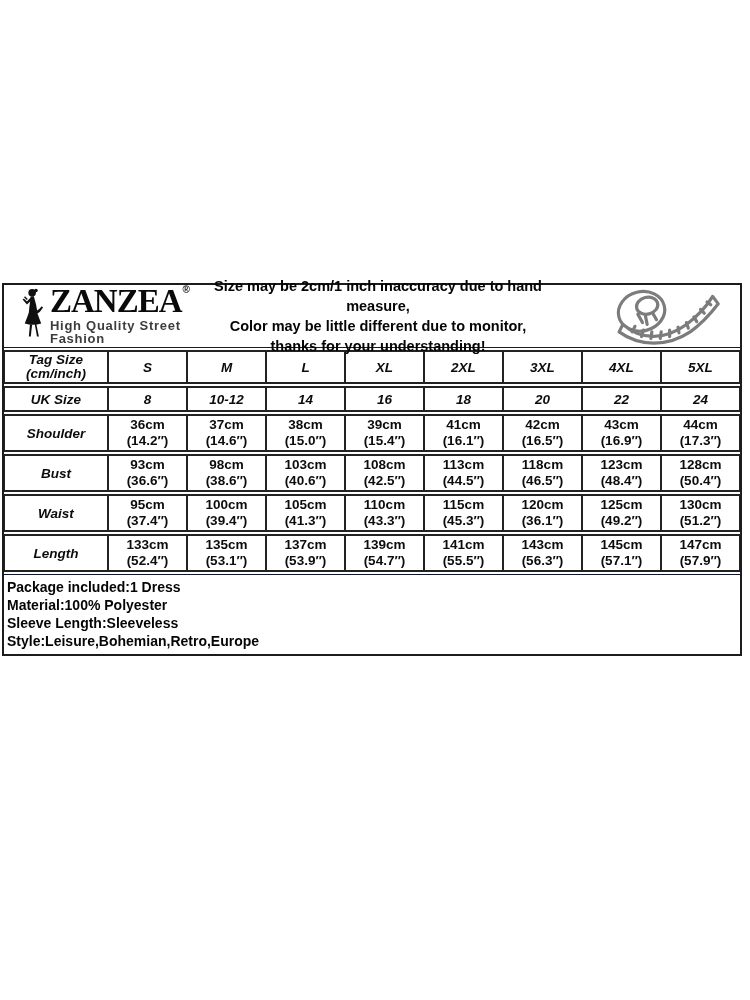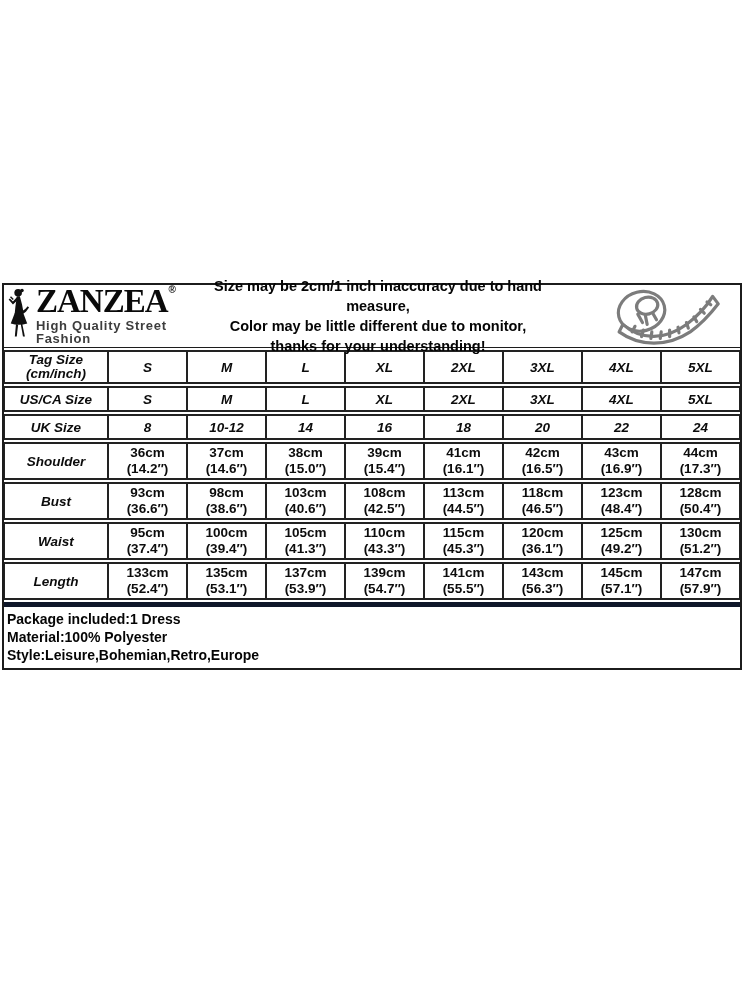--- a/index.html
+++ b/index.html
@@ -8,21 +8,21 @@
     font-family:"Liberation Sans",sans-serif;color:#0c0c0c;
   }
   .sheet{
     position:absolute;left:2px;top:283px;width:740px;
     border:2px solid #1c1c1c;background:#fff;box-sizing:border-box;
   }
   
   .header-band{
     display:flex;align-items:center;height:62px;border-bottom:1px solid #1c1c1c;
   }
-  .logo{width:180px;display:flex;align-items:center;box-sizing:border-box;}
+  .logo{width:180px;display:flex;align-items:center;padding-left:14px;box-sizing:border-box;}
   .logo-figure{flex:0 0 auto;margin-right:2px;}
   .brand-wrap{display:flex;flex-direction:column;line-height:1;}
   .brand-line{display:flex;align-items:flex-start;}
   .brand-name{
     font-family:"Liberation Serif",serif;font-weight:bold;font-size:33px;
     letter-spacing:-1px;color:#0a0a0a;line-height:0.9;
   }
   .registered{font-size:10px;font-weight:bold;margin-top:-2px;margin-left:1px;}
   .tagline{
     font-size:13px;font-weight:bold;color:#3d3d3d;letter-spacing:0.72px;margin-top:3px;
@@ -40,21 +40,21 @@
     font-size:13.5px;color:#0c0c0c;background:#ffffff;overflow:hidden;
   }
   td.shaded{background:#eeeeec;font-style:italic;}
   tr.tag-row td{height:30px;}
   tr.size-row td{height:22px;}
   tr.meas-row td{height:34px;}
   .label-line{line-height:14px;}
   .cm-line,.inch-line{line-height:16px;}
   
   .product-info{
-    border-top:5px solid #0f172a;padding:3px 4px 4px 3px;
+    border-top:1px solid #0f172a;padding:3px 4px 4px 3px;
     font-weight:bold;font-size:14px;line-height:18px;color:#050505;
   }
 </style>
 </head>
 <body>
 
 <div class="sheet">
 
   <div class="header-band">
     <div class="logo">
@@ -128,31 +128,20 @@
           <td class="shaded">S</td>
           <td class="shaded">M</td>
           <td class="shaded">L</td>
           <td class="shaded">XL</td>
           <td class="shaded">2XL</td>
           <td class="shaded">3XL</td>
           <td class="shaded">4XL</td>
           <td class="shaded">5XL</td>
         </tr>
         <tr class="size-row">
-          <td class="shaded">US/CA Size</td>
-          <td class="shaded">S</td>
-          <td class="shaded">M</td>
-          <td class="shaded">L</td>
-          <td class="shaded">XL</td>
-          <td class="shaded">2XL</td>
-          <td class="shaded">3XL</td>
-          <td class="shaded">4XL</td>
-          <td class="shaded">5XL</td>
-        </tr>
-        <tr class="size-row">
           <td class="shaded">UK Size</td>
           <td class="shaded">8</td>
           <td class="shaded">10-12</td>
           <td class="shaded">14</td>
           <td class="shaded">16</td>
           <td class="shaded">18</td>
           <td class="shaded">20</td>
           <td class="shaded">22</td>
           <td class="shaded">24</td>
         </tr>
@@ -295,16 +284,17 @@
             <div class="cm-line">147cm</div>
             <div class="inch-line">(57.9″)</div>
           </td>
         </tr>
       </tbody>
   </table>
 
   <div class="product-info">
     <div>Package included:1 Dress</div>
     <div>Material:100% Polyester</div>
+    <div>Sleeve Length:Sleeveless</div>
     <div>Style:Leisure,Bohemian,Retro,Europe</div>
   </div>
 
 </div>
 
 </body></html>

